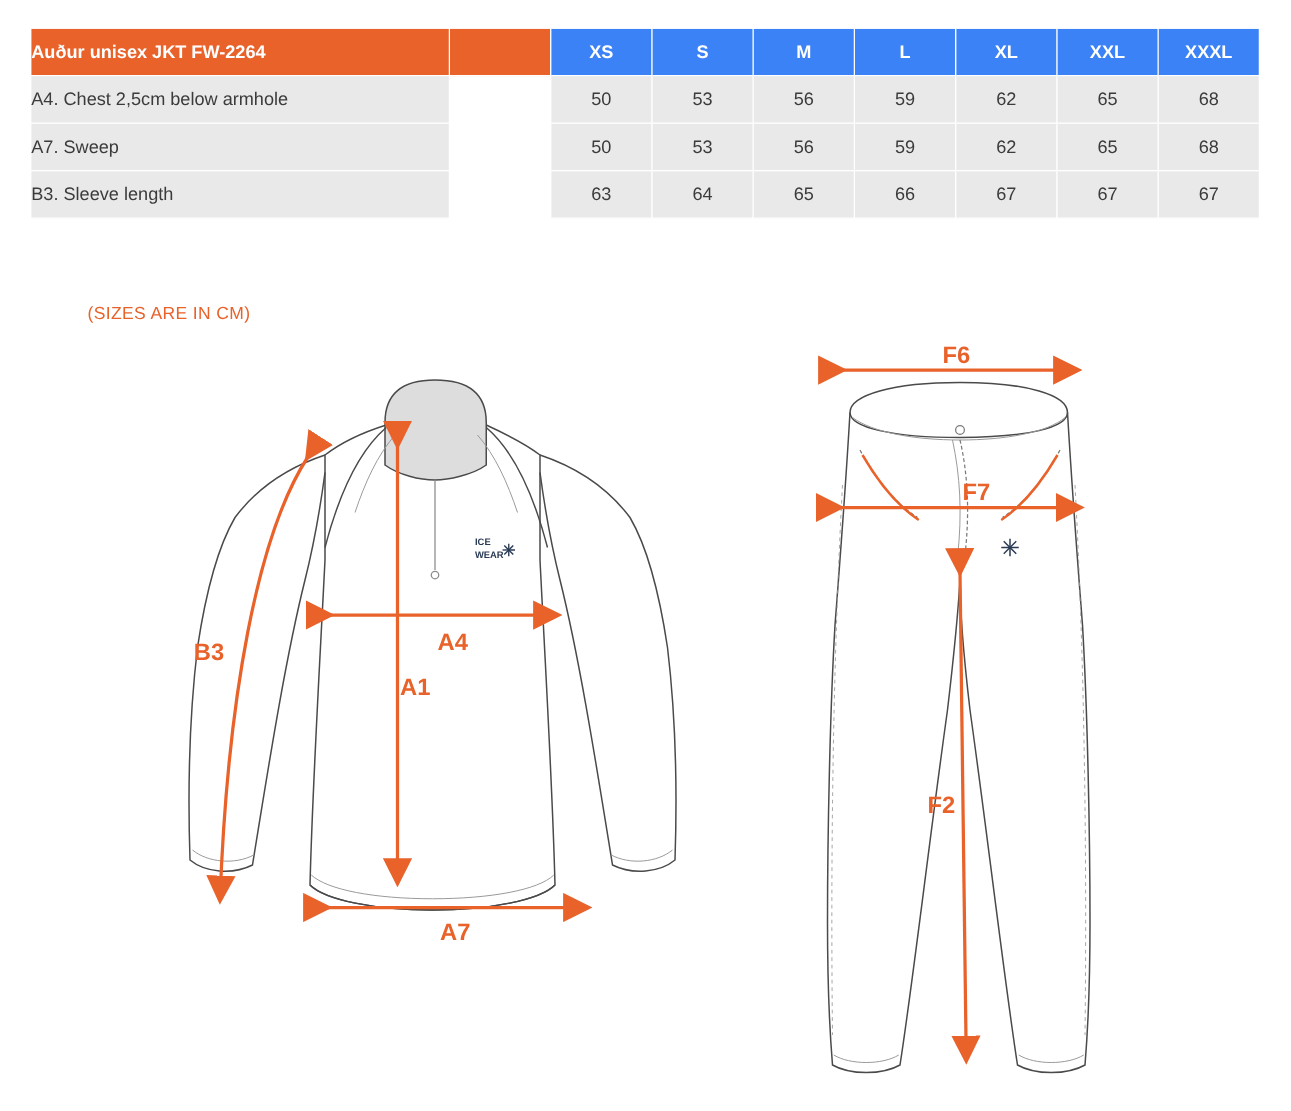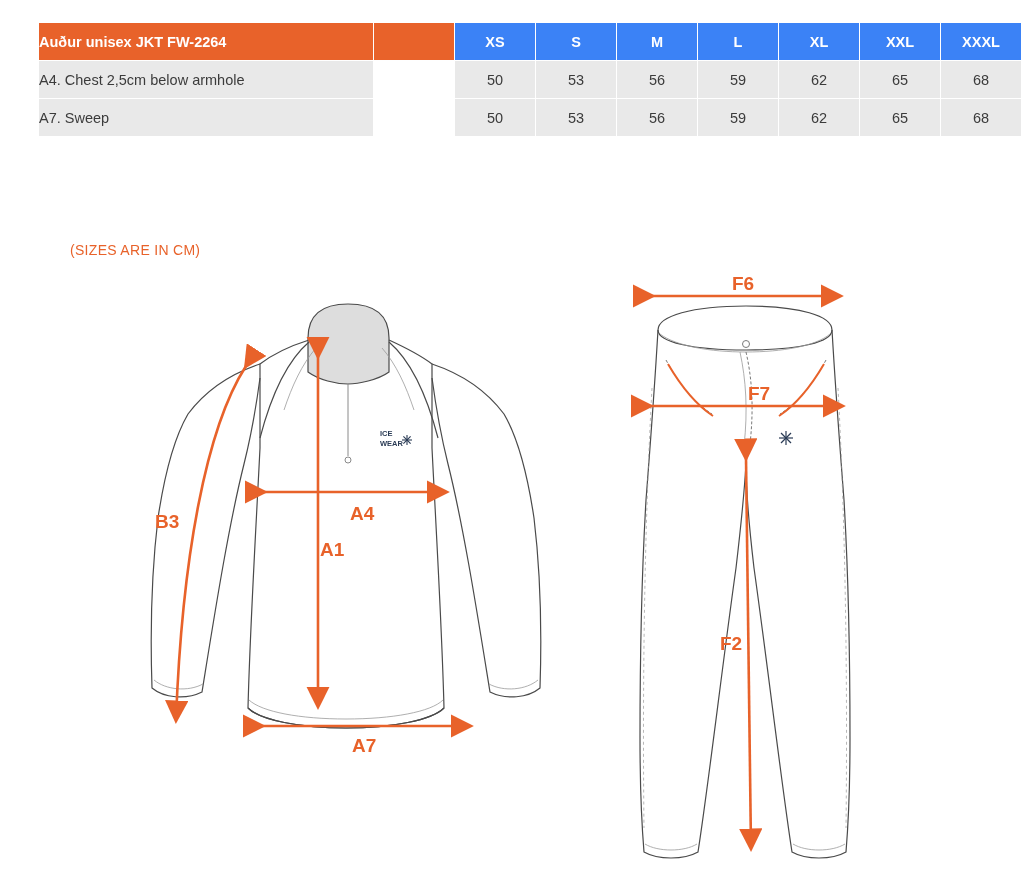--- a/index.html
+++ b/index.html
@@ -12,21 +12,21 @@
     height: 889px;
     font-family: "Liberation Sans", sans-serif;
     color: #333333;
     position: relative;
     overflow: hidden;
   }
 
   
   .size-table-wrap {
     position: absolute;
-    left: 38px;
+    left: 24px;
     top: 22px;
     width: 977px;
   }
   table.size-table {
     border-collapse: collapse;
     width: 977px;
     table-layout: fixed;
   }
   table.size-table th,
   table.size-table td {
@@ -88,21 +88,21 @@
     left: 0;
     top: 268px;
     width: 1033px;
     height: 615px;
   }
   .diagram {
     position: absolute;
     top: 0;
   }
   .diagram.jacket { left: 110px; }
-  .diagram.pants  { left: 600px; }
+  .diagram.pants  { left: 622px; }
 
   svg { display: block; }
   .lbl {
     font-family: "Liberation Sans", sans-serif;
     font-size: 19px;
     font-weight: bold;
     fill: #e8622a;
   }
   .brandtxt {
     font-family: "Liberation Sans", sans-serif;
@@ -145,20 +145,31 @@
         <td class="row-label">A7. Sweep</td>
         <td class="row-gap"></td>
         <td class="row-val">50</td>
         <td class="row-val">53</td>
         <td class="row-val">56</td>
         <td class="row-val">59</td>
         <td class="row-val">62</td>
         <td class="row-val">65</td>
         <td class="row-val">68</td>
       </tr>
+      <tr>
+        <td class="row-label">B3. Sleeve length</td>
+        <td class="row-gap"></td>
+        <td class="row-val">63</td>
+        <td class="row-val">64</td>
+        <td class="row-val">65</td>
+        <td class="row-val">66</td>
+        <td class="row-val">67</td>
+        <td class="row-val">67</td>
+        <td class="row-val">67</td>
+      </tr>
     </tbody>
   </table>
 </div>
 
 <div class="units-note">(SIZES ARE IN CM)</div>
 
 <div class="diagrams">
 
   <div class="diagram jacket">
     <svg width="460" height="610" viewBox="0 0 460 610">

